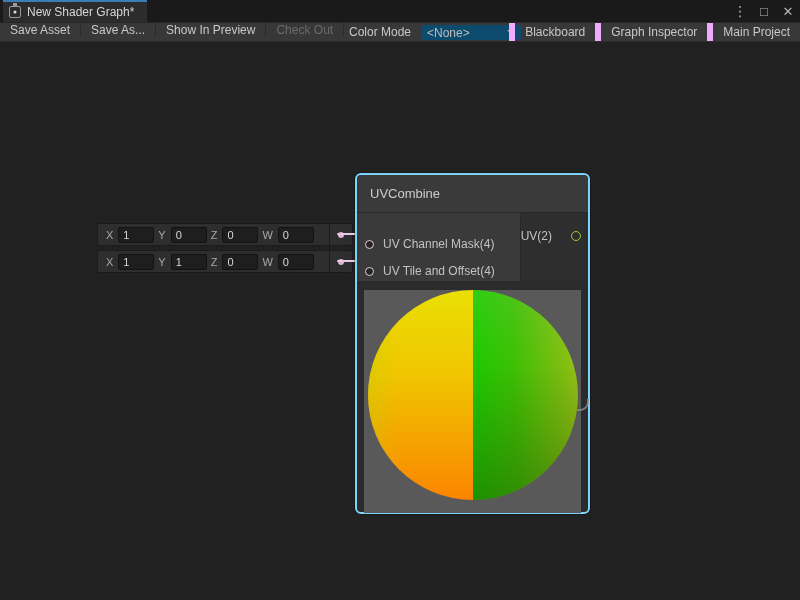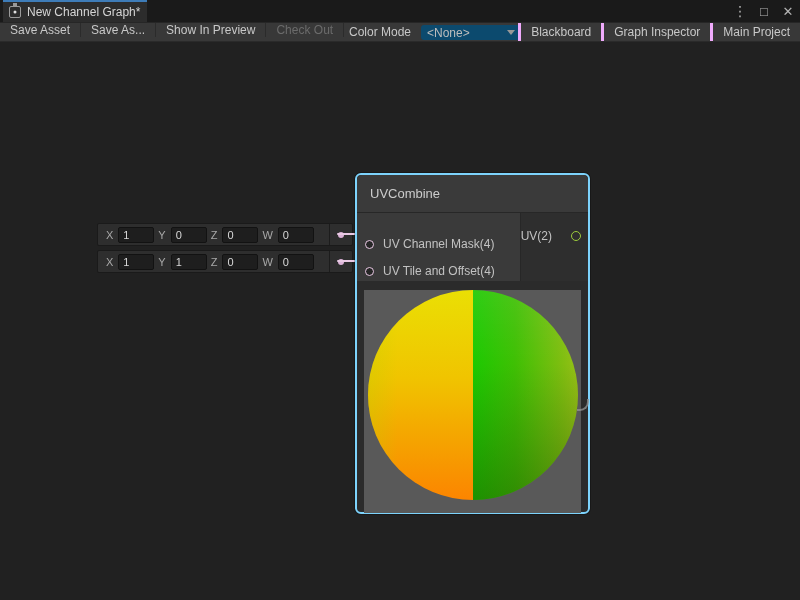--- a/index.html
+++ b/index.html
@@ -80,21 +80,21 @@
   .dd-arrow {
     margin-left:auto;
     width:0; height:0;
     border-left:4px solid transparent; border-right:4px solid transparent;
     border-top:5px solid #989898;
   }
   .tb-right {
     position:absolute; right:0; top:0; height:18px;
     display:flex; align-items:stretch;
   }
-  .tb-right .tb-btn { border-right:none; border-left:3px solid #f0abfc; }
+  .tb-right .tb-btn { border-right:none; border-left:6px solid #f0abfc; }
 
   
   .graph {
     position:absolute; left:0; top:42px; width:800px; height:558px;
     background:#212121;
   }
 
   
   .vecrow {
     position:absolute; left:97px; width:256px; height:23px;
@@ -193,21 +193,21 @@
     border-bottom-right-radius:9px;
     opacity:0.8;
   }
 </style>
 </head>
 <body>
 
 <div class="titlebar">
   <div class="doc-tab">
     <span class="sg-icon"></span>
-    <span>New Channel Graph*</span>
+    <span>New Shader Graph*</span>
   </div>
   <div class="win-controls">
     <span class="win-btn menu">⋮</span>
     <span class="win-btn">□</span>
     <span class="win-btn">✕</span>
   </div>
 </div>
 
 <div class="toolbar">
   <div class="tb-btn">Save Asset</div>

